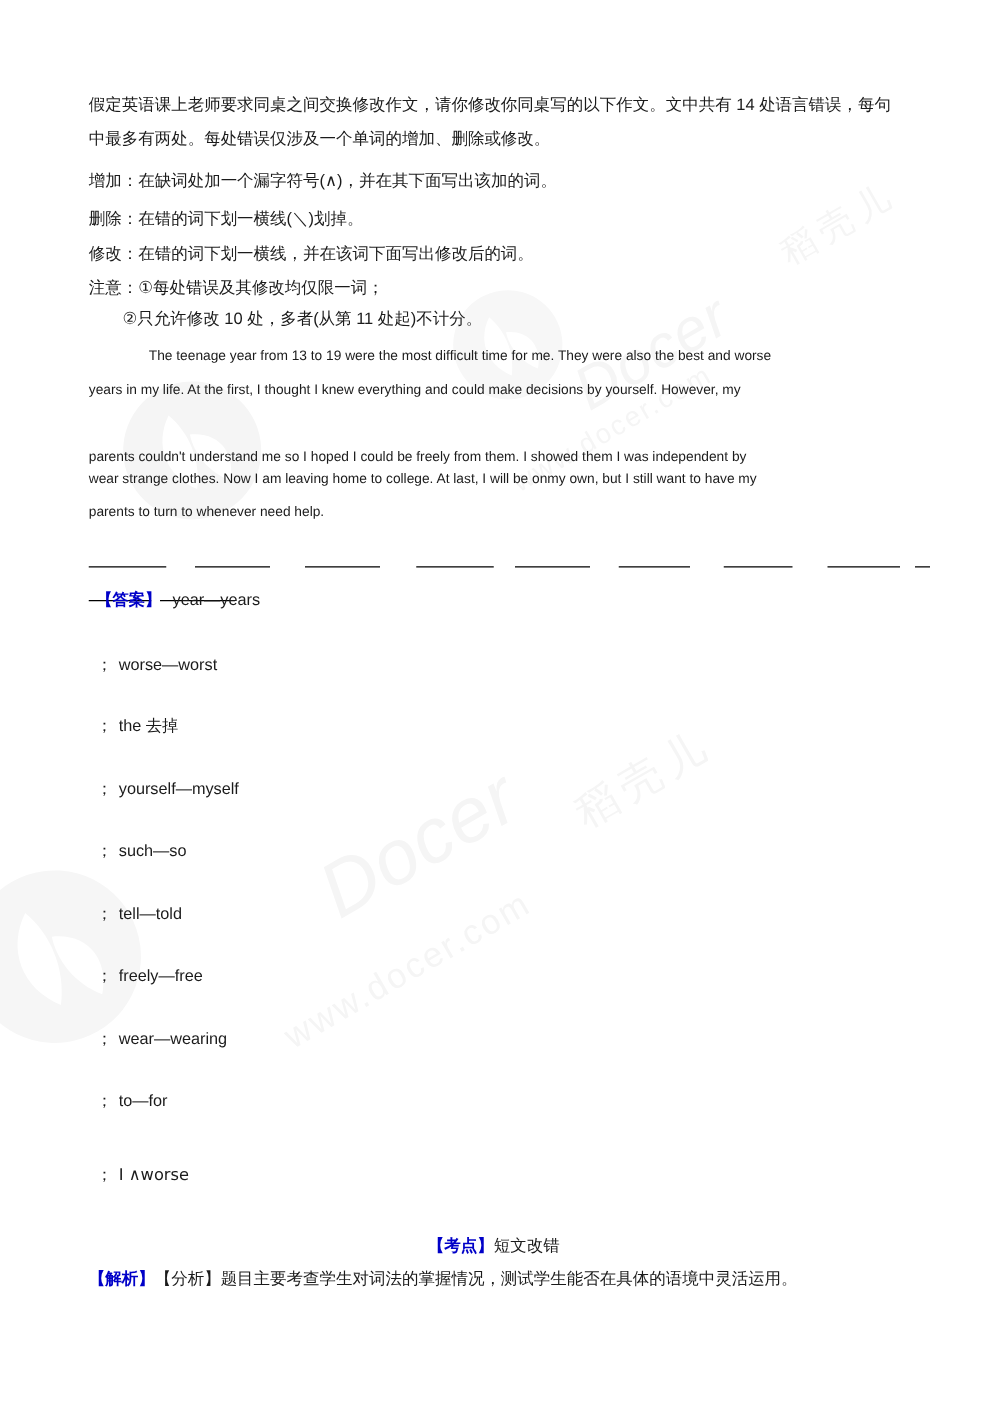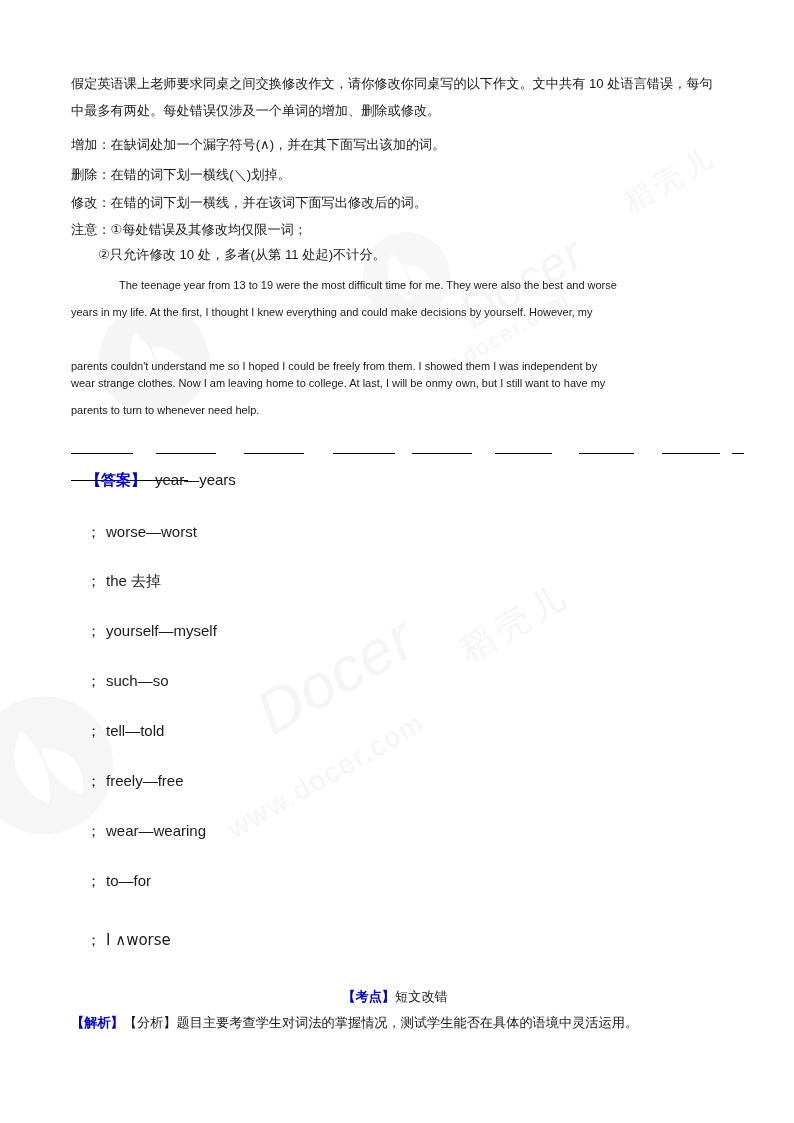--- a/index.html
+++ b/index.html
@@ -84,22 +84,22 @@
   .indent-1 { text-indent: 48px; }
   .pad-2 { padding-left: 27px; }
   .blue {
     color: #0000c8;
     font-weight: 700;
   }
 
   
   .ans {
     position: absolute;
-    left: 86px;
-    font-size: 15px;
+    left: 77px;
+    font-size: 13px;
     color: #1b1b1b;
     white-space: nowrap;
   }
   .ans .semi { margin-right: 5px; }
 
   
   #blanks-row-1, #blanks-row-2 {
     position: absolute;
     left: 71px;
   }
@@ -144,21 +144,21 @@
     <svg class="wm-leaf" viewBox="0 0 100 100" style="width:150px;height:150px;">
       <path d="M50 4 A46 46 0 1 0 50 96 A46 46 0 1 0 50 4 Z" fill="#f6f6f6"></path>
       <path d="M48 22 C30 34 26 56 40 74 C52 58 54 38 48 22 Z" fill="#ffffff"></path>
       <path d="M54 40 C72 48 74 66 62 80 C52 68 50 52 54 40 Z" fill="#ffffff"></path>
     </svg>
   </div>
 </div>
 
 <div id="page">
 
-  <div class="blk cn" style="top:70px;">假定英语课上老师要求同桌之间交换修改作文，请你修改你同桌写的以下作文。文中共有 10 处语言错误，每句中最多有两处。每处错误仅涉及一个单词的增加、删除或修改。</div>
+  <div class="blk cn" style="top:70px;">假定英语课上老师要求同桌之间交换修改作文，请你修改你同桌写的以下作文。文中共有 14 处语言错误，每句中最多有两处。每处错误仅涉及一个单词的增加、删除或修改。</div>
 
   <div class="blk cn" style="top:131px;">增加：在缺词处加一个漏字符号(∧)，并在其下面写出该加的词。</div>
 
   <div class="blk cn" style="top:161px;">删除：在错的词下划一横线(＼)划掉。</div>
 
   <div class="blk cn tight" style="top:191px;">修改：在错的词下划一横线，并在该词下面写出修改后的词。</div>
 
   <div class="blk cn tight" style="top:218px;">
     <span>注意：</span><span>①每处错误及其修改均仅限一词；</span>
   </div>

